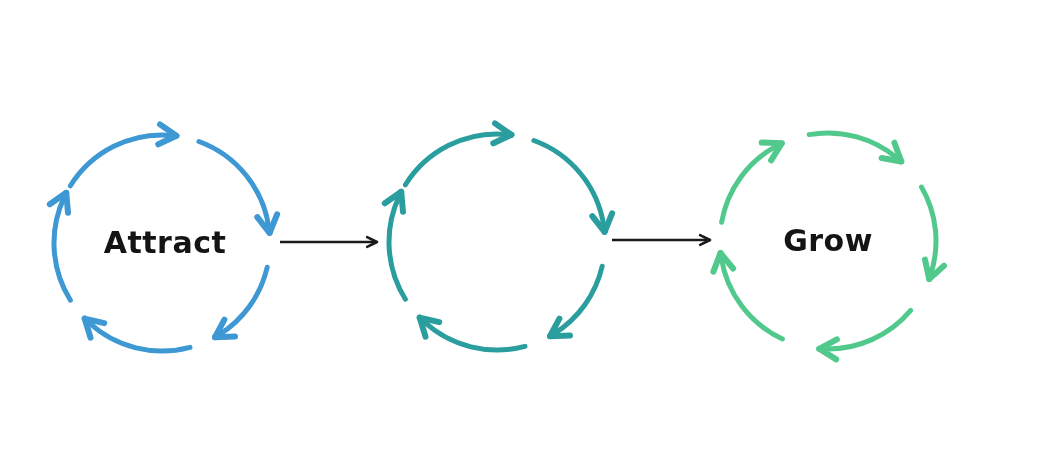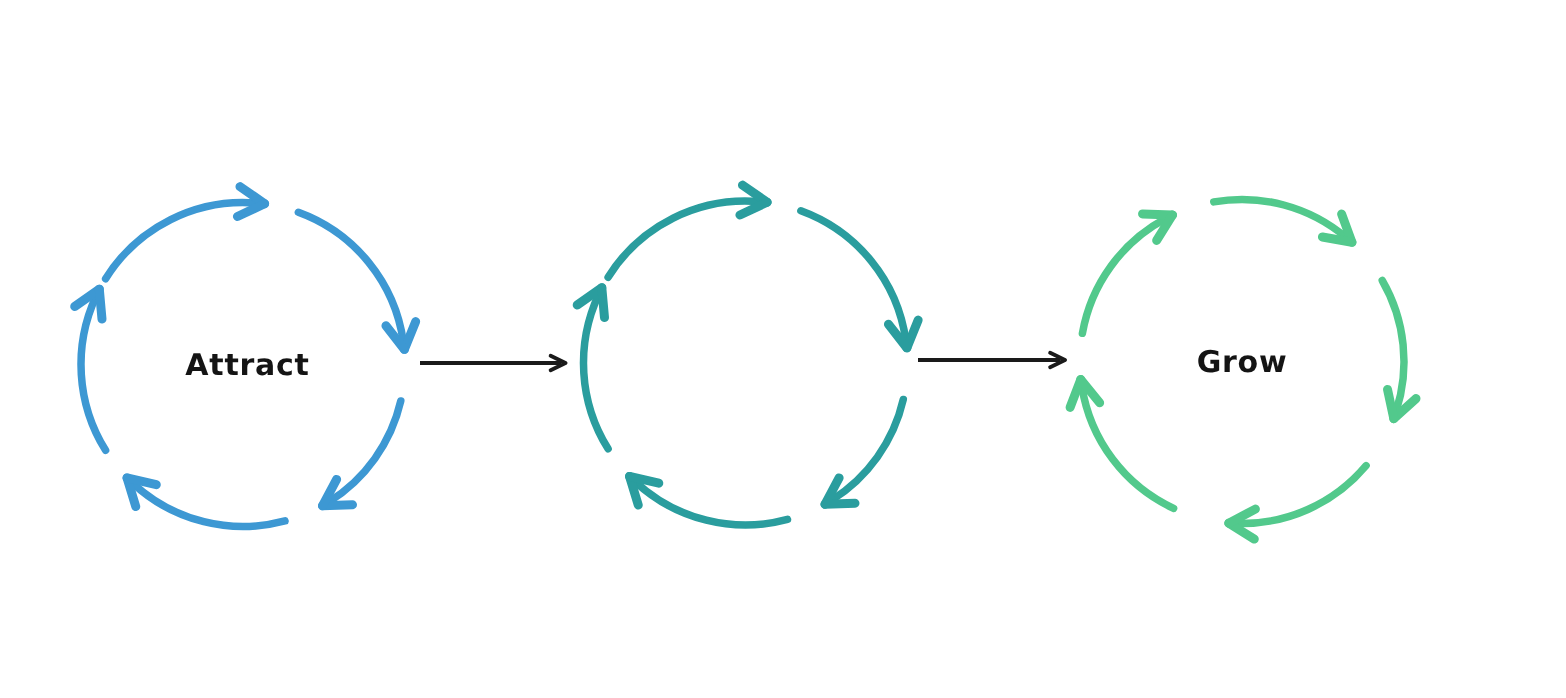--- a/index.html
+++ b/index.html
@@ -16,21 +16,21 @@
     overflow: hidden;
   }
   .diagram-svg {
     position: absolute;
     left: 0;
     top: 0;
   }
   .stage-label {
     position: absolute;
     transform: translate(-50%, -54%);
-    font-size: 20px;
+    font-size: 30px;
     font-weight: 700;
     color: #141414;
     letter-spacing: 0.5px;
     white-space: nowrap;
     user-select: none;
   }
 </style>
 </head>
 <body>
 

